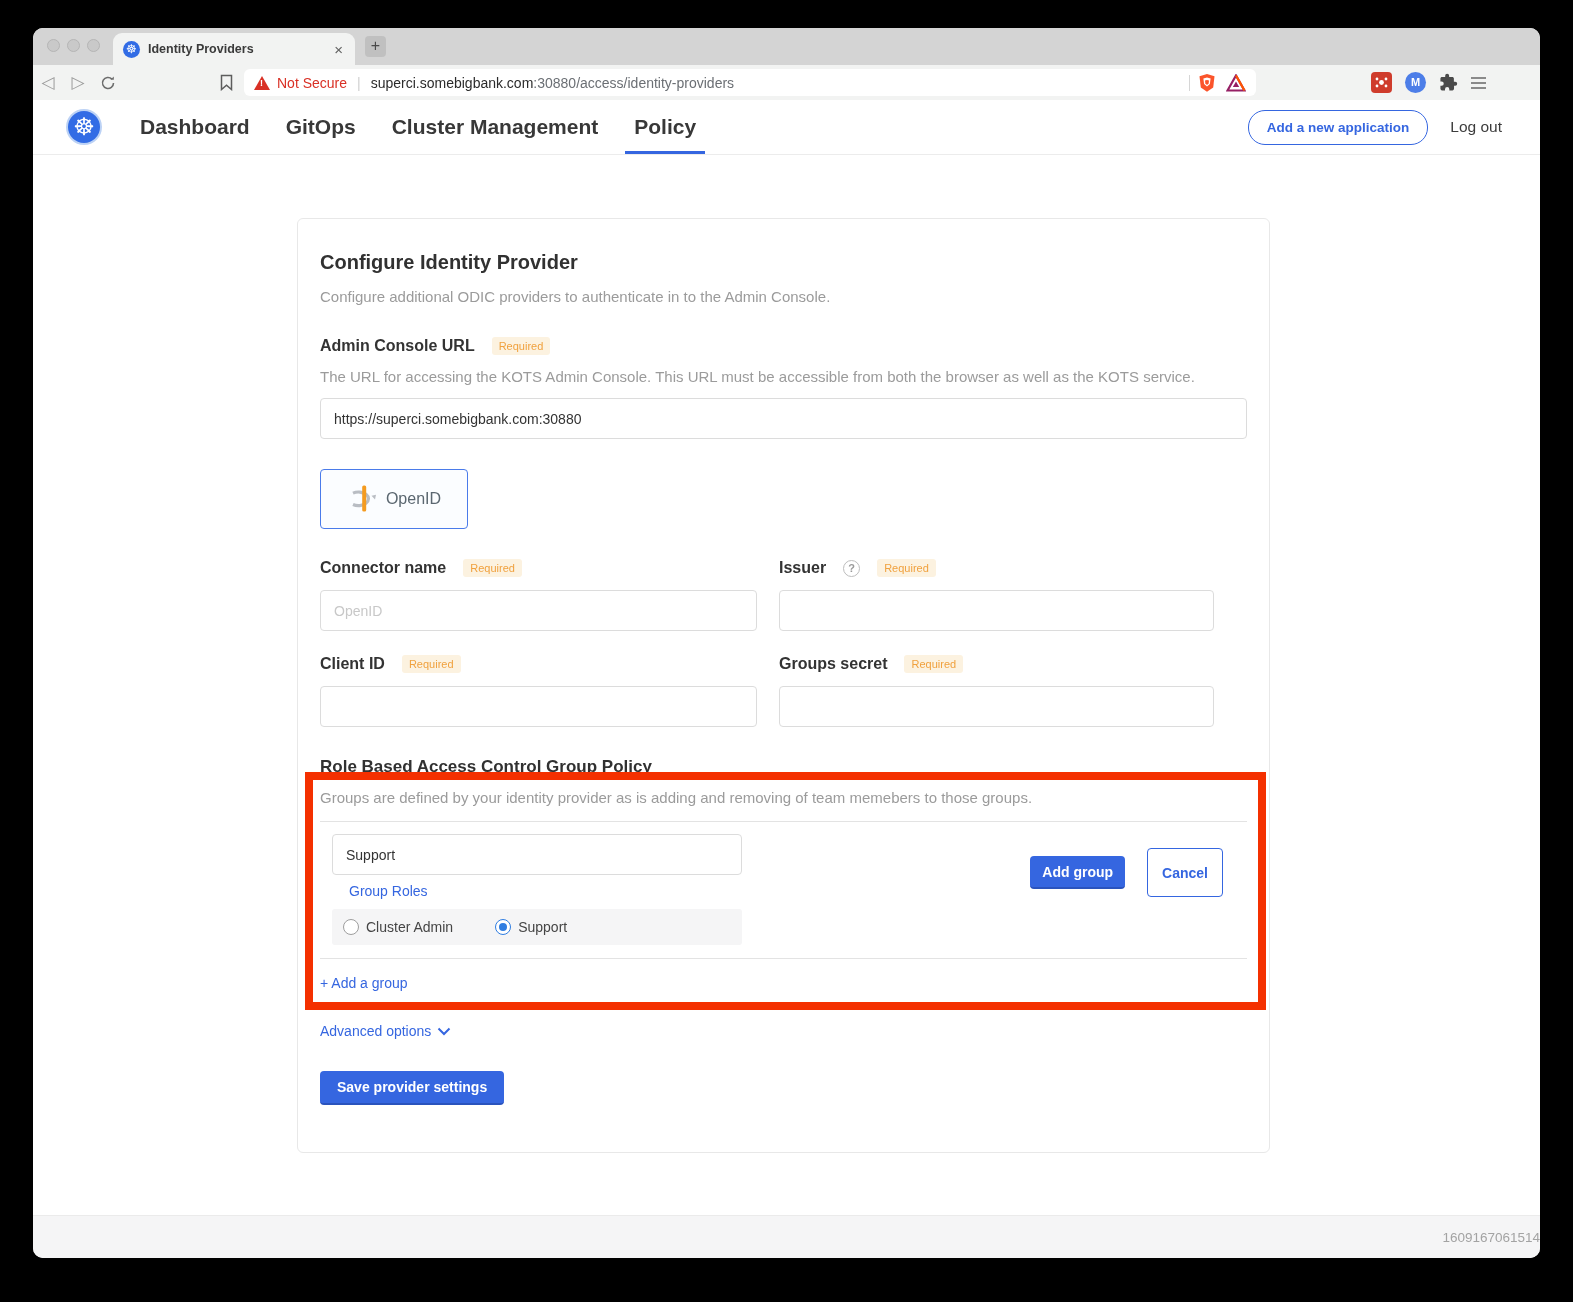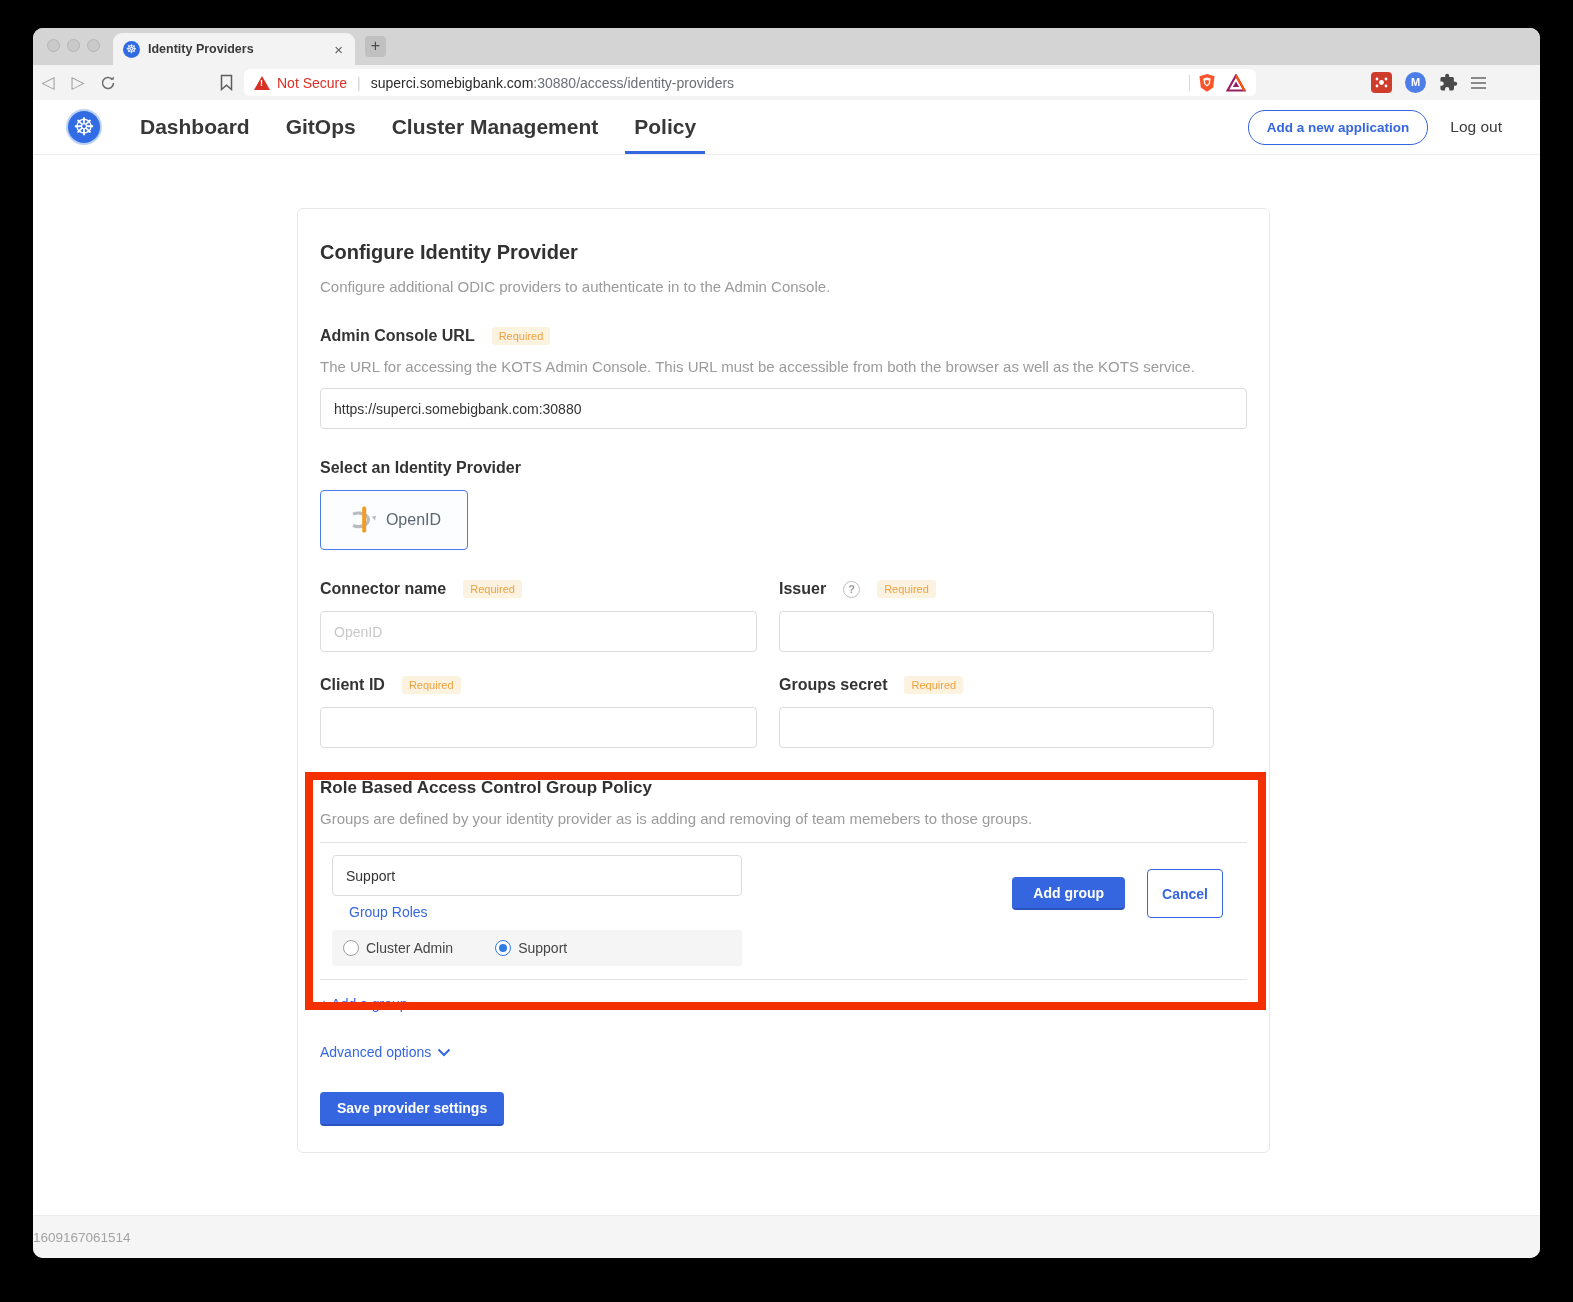--- a/index.html
+++ b/index.html
@@ -41,21 +41,21 @@
   .k8slogo { position:absolute; left:35px; top:11px; width:32px; height:32px; border-radius:50%; background:#326ce5; color:#fff; font-size:24px; line-height:32px; text-align:center; box-shadow:0 0 0 2px #bcd2f5; }
   .navitems { display:flex; margin-left:107px; gap:36px; height:100%; align-items:center; }
   .navitem { font-size:21px; color:#383838; font-weight:700; height:100%; display:flex; align-items:center; position:relative; }
   .navitem.active::after { content:""; position:absolute; left:-9px; right:-9px; bottom:0; height:3px; background:#3566e0; }
   .nav-right { position:absolute; right:38px; display:flex; align-items:center; gap:22px; }
   .addapp { border:1px solid #3566e0; color:#3566e0; font-size:13.5px; font-weight:bold; border-radius:17px; padding:9px 18px; background:#fff; }
   .logout { font-size:15.5px; color:#3c3c3c; }
 
   
   .main { position:absolute; left:0; top:127px; width:100%; height:1060px; background:#fff; }
-  .card { position:absolute; left:264px; top:53px; width:973px; min-height:935px; border:1px solid #e8e8e8; border-radius:6px; background:#fff; padding:26px 22px; }
+  .card { position:absolute; left:264px; top:63px; width:973px; min-height:935px; border:1px solid #e8e8e8; border-radius:6px; background:#fff; padding:26px 22px; }
   .cardtitle { font-size:20px; font-weight:bold; color:#313131; margin:6px 0 14px; }
   .graytext { font-size:15px; color:#9b9b9b; }
   .sub { margin-bottom:32px; }
   .labelrow { display:flex; align-items:center; gap:17px; margin-bottom:13px; }
   .fieldlabel { font-size:16px; font-weight:bold; color:#333; }
   .required { font-size:11px; color:#f0a13e; background:#fcf2e0; border-radius:3px; padding:3px 7px; }
   .helpq { width:17px; height:17px; border:1.5px solid #bdbdbd; border-radius:50%; color:#9a9a9a; font-size:11px; font-weight:bold; text-align:center; line-height:14px; }
   .help { margin-bottom:13px; }
   input.txt { height:41px; border:1px solid #dcdcdc; border-radius:4px; padding:0 13px; font-size:14px; color:#333; width:100%; font-family:inherit; outline:none; }
   input.txt::placeholder { color:#c8c8c8; }
@@ -72,28 +72,28 @@
   .group-editor { display:flex; padding:12px 12px 0 12px; }
   .group-left { width:410px; }
   .group-input { height:33px; width:328px; }
   .hideroles { font-size:14px; font-weight:500; color:#3566e0; margin-left:17px; margin-top:8px; display:inline-block; vertical-align:top; }
   .roles-box { margin-top:10px; width:410px; height:36px; background:#f5f5f6; border-radius:3px; display:flex; align-items:center; padding-left:11px; gap:42px; }
   .role { display:flex; align-items:center; gap:7px; font-size:14px; color:#454545; }
   .radio { width:16px; height:16px; border-radius:50%; border:1.5px solid #9e9e9e; background:#fff; position:relative; flex:0 0 auto; }
   .radio.checked { border-color:#2f7de1; }
   .radio.checked::after { content:""; position:absolute; left:2.5px; top:2.5px; width:8px; height:8px; border-radius:50%; background:#2f7de1; }
   .group-actions { margin-left:auto; display:flex; align-items:center; gap:22px; padding-right:12px; margin-top:22px; height:33px; }
-  .btn-blue { background:#3566e0; color:#fff; font-size:14px; font-weight:bold; border:none; border-bottom:2px solid #2a53bd; border-radius:4px; padding:0 21px; height:33px; }
+  .btn-blue { background:#3566e0; color:#fff; font-size:14px; font-weight:bold; border:none; border-bottom:2px solid #2a53bd; border-radius:4px; padding:0 12px; height:33px; }
   .btn-outline { background:#fff; color:#3566e0; font-size:14px; font-weight:bold; border:1px solid #3566e0; border-radius:4px; padding:0 14px; height:49px; }
   .addgroup-link { display:inline-block; font-size:14px; font-weight:500; color:#3566e0; margin-top:16px; margin-bottom:8px; }
   .advanced { display:flex; align-items:center; gap:6px; margin-top:24px; font-size:14px; font-weight:500; color:#3566e0; }
   .save-btn { margin-top:32px; height:34px; padding:8px 17px; }
 
   
-  .appfooter { position:absolute; left:0; top:1187px; width:100%; height:43px; background:#f5f5f6; border-top:1px solid #ebebeb; text-align:left; line-height:43px; font-size:13.5px; color:#a3a3a3; }
+  .appfooter { position:absolute; left:0; top:1187px; width:100%; height:43px; background:#f5f5f6; border-top:1px solid #ebebeb; text-align:right; line-height:43px; font-size:13.5px; color:#a3a3a3; }
 
   
   .annotation { position:absolute; left:272px; top:744px; width:961px; height:238px; border:8px solid #f43000; z-index:60; pointer-events:none; }
 
   svg { display:block; }
 </style>
 </head>
 <body>
 
 <div class="window">
@@ -197,23 +197,20 @@
 
       <div class="labelrow">
         <span class="fieldlabel">Admin Console URL</span>
         <span class="required">Required</span>
       </div>
       <div class="graytext help">The URL for accessing the KOTS Admin Console. This URL must be accessible from both the browser as well as the KOTS service.</div>
       <div class="block">
         <input class="txt" type="text" value="https://superci.somebigbank.com:30880" style="">
       </div>
 
-      <div class="labelrow">
-        <span class="fieldlabel">Select an Identity Provider</span>
-      </div>
       <div class="block">
         <div class="idp-tile">
           <span>
             <svg width="30" height="32" viewBox="0 0 30 32">
                 <path d="M22 10.5a10 6.8 0 1 0 0 11.4" fill="none" stroke="#b9bdc3" stroke-width="3.2" transform="rotate(180 14 16)"></path>
                 <path d="M24.5 12.8l4.5-1-1 4.6z" fill="#b9bdc3"></path>
                 <rect x="15.2" y="2.5" width="4" height="26" rx="1.6" fill="#f49b20"></rect>
               </svg>
           </span>
           <span class="idp-name">OpenID</span>

